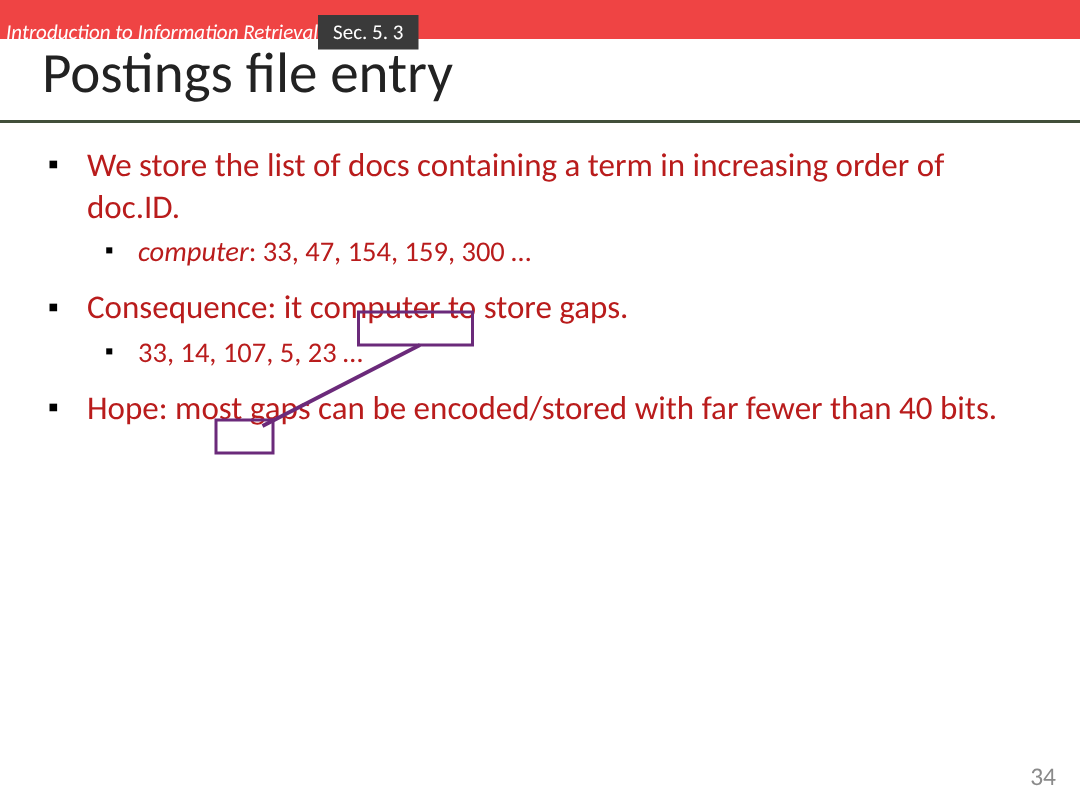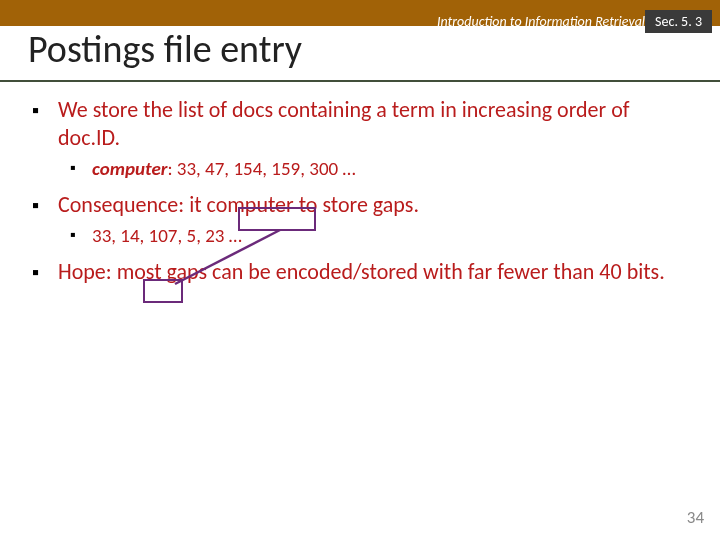--- a/index.html
+++ b/index.html
@@ -1,30 +1,30 @@
 <!DOCTYPE html>
 <html><head>
 <meta charset="utf-8">
 <style>
   * { margin: 0; padding: 0; box-sizing: border-box; }
   html, body { width: 720px; height: 540px; font-family: Calibri, Arial, sans-serif; background: #fff; overflow: hidden; }
   .slide { width: 720px; height: 540px; position: relative; }
-  .topbar { width: 100%; height: 26px; background: #a16207; display: flex; align-items: center; justify-content: flex-end; padding: 16px 8px 0 4px; }
+  .topbar { width: 100%; height: 26px; background: #ef4444; display: flex; align-items: center; justify-content: flex-start; padding: 16px 8px 0 4px; }
   .topbar-left { font-style: italic; color: #fff; font-size: 14px; }
   .topbar-right { color: #fff; font-size: 14px; background: #3a3a3a; padding: 3px 10px; }
   .title-wrap { padding: 0 28px 8px 28px; border-bottom: 2px solid #414f3a; }
   .title { font-size: 38px; color: #222; font-weight: 400; }
   .body { padding: 14px 42px 0 58px; font-size: 22px; color: #b91c1c; line-height: 1.25; }
   ul { list-style: none; }
   li.bullet1 { position: relative; margin-bottom: 10px; padding-left: 0; }
   li.bullet1::before { content: "▪"; position: absolute; left: -26px; top: 2px; font-size: 20px; color: #000; }
   li.bullet2 { position: relative; font-size: 19px; margin: 6px 0 10px 34px; }
   li.bullet2::before { content: "▪"; position: absolute; left: -22px; top: 1px; font-size: 16px; color: #000; }
   .ul { }
-  .bi { font-weight: bold; font-style: italic; }
+  .bi { font-weight: normal; font-style: italic; }
   .it { }
   .pagenum { position: absolute; right: 16px; bottom: 12px; color: #8a8a8a; font-size: 17px; }
   .box1 { position: absolute; left: 238px; top: 207px; width: 78px; height: 24px; border: 2.5px solid #6b2a7a; background: transparent; }
   .box2 { position: absolute; left: 143px; top: 279px; width: 40px; height: 24px; border: 2.5px solid #6b2a7a; background: transparent; }
   .diag { position: absolute; left: 165px; top: 222px; width: 140px; height: 70px; pointer-events: none; }
 </style>
 </head>
 <body>
 
 <div class="slide">

